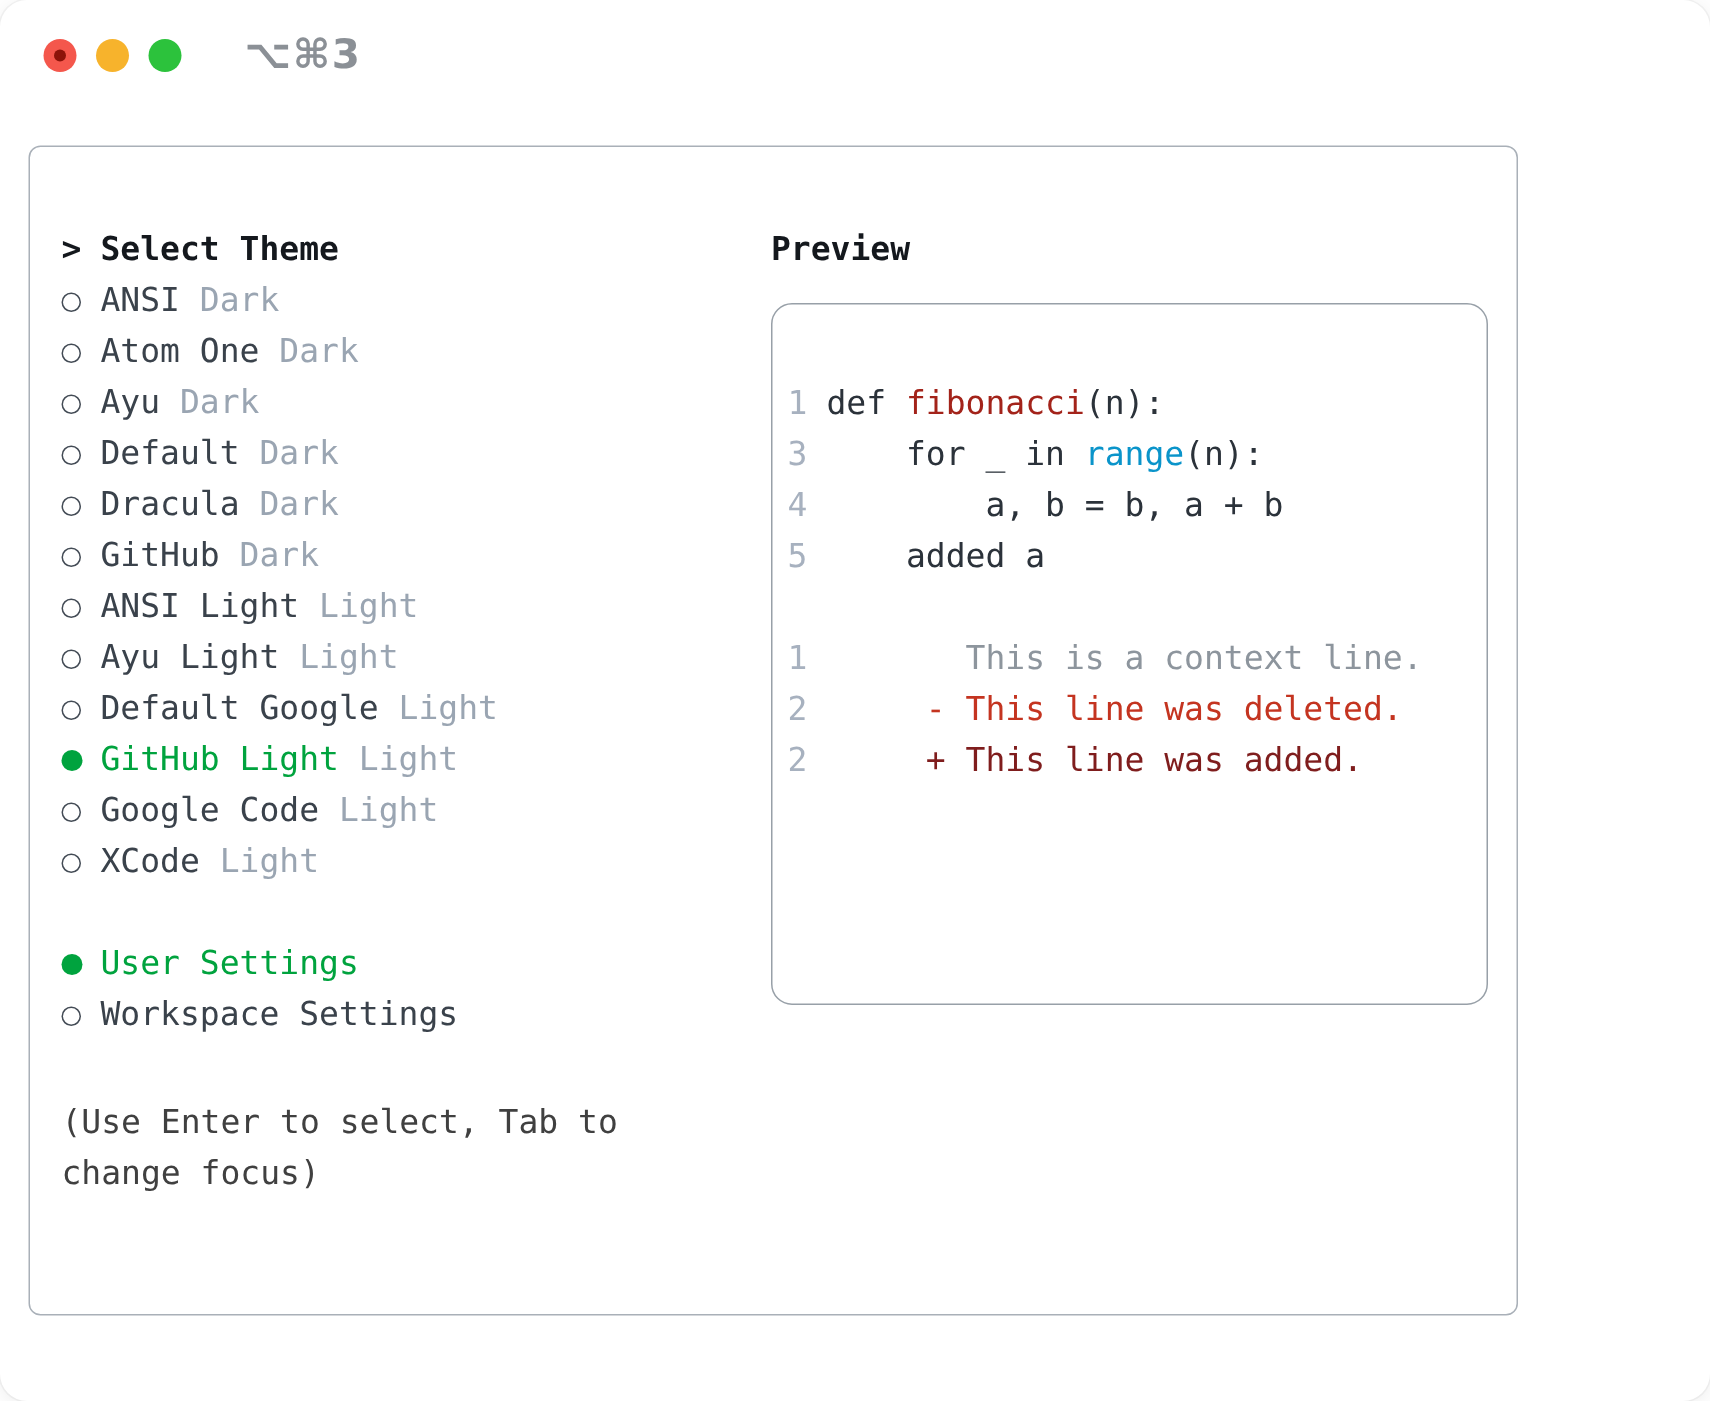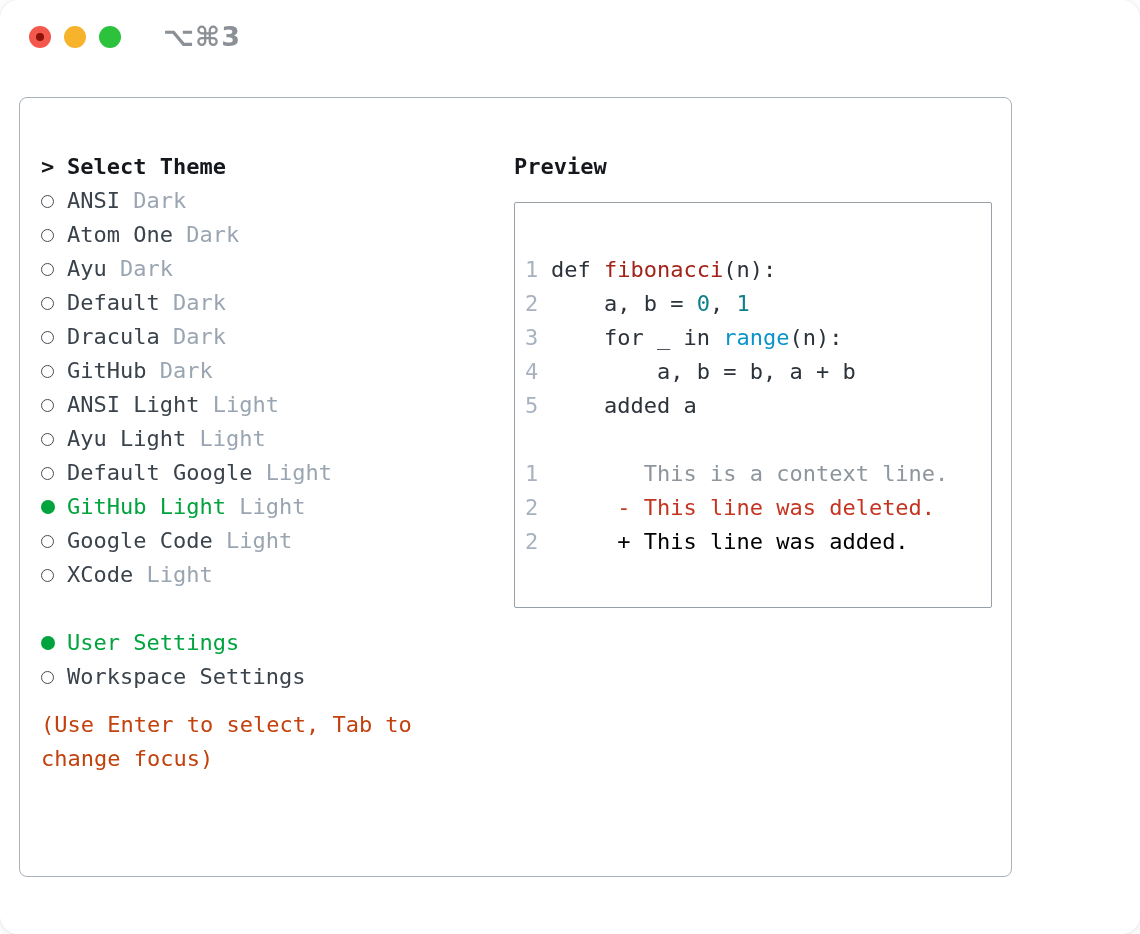--- a/index.html
+++ b/index.html
@@ -40,40 +40,40 @@
   .marker { display:inline-flex; width:26px; align-items:center; flex:0 0 26px; }
   .prompt-char { font-weight:bold; color:#14181d; }
   .hdr { font-weight:bold; color:#14181d; }
   .subhdr { color:#14181d; }
   .dot { width:13px; height:13px; border-radius:50%; border:1.5px solid #434b55; }
   .dot-filled { border:none; background:#00a33e; width:14px; height:14px; }
   .lbl { color:#3a424b; }
   .lbl.sel { color:#00a33e; }
   .muted { color:#9aa5b2; }
   .apply-block { margin-top:34px; }
-  .hint { margin-top:14px; color:#c2410c; white-space:normal; }
+  .hint { margin-top:38px; color:#404040; white-space:normal; }
 
   
   .preview-col { position:absolute; left:494px; top:52px; width:480px;
                  font-size:22px; line-height:34px; }
   .preview-title { height:34px; font-weight:bold; color:#14181d; }
   .preview-box {
-    margin-top:18px; width:478px; height:406px;
-    border:1px solid #98a0a8; border-radius:2px; background:#ffffff;
+    margin-top:18px; width:478px; height:468px;
+    border:1px solid #98a0a8; border-radius:14px; background:#ffffff;
     padding:16px 6px 16px 10px; overflow:hidden;
   }
   .pv-line { height:34px; white-space:pre; font-size:22px; }
   .ln { display:inline-block; width:26px; color:#a7b1bf; }
   .tk-plain { color:#2b323a; }
   .tk-func  { color:#a3231a; }
   .tk-num   { color:#0e7f8b; }
   .tk-blt   { color:#0a94ca;margin-top:13px; }
   .tk-ctx   { color:#8d959d; }
   .tk-del   { color:#c43420;text-align:center; }
-  .tk-add   { color:#000000; }
+  .tk-add   { color:#7f1d1d; }
 </style>
 </head>
 <body>
 
 <div class="window">
 
   <div class="titlebar">
     <div class="lights">
       <span class="light light-red"></span>
       <span class="light light-yellow"></span>
@@ -113,21 +113,20 @@
       </div>
 
       <div class="hint">(Use Enter to select, Tab to change focus)</div>
     </div>
 
     <div class="preview-col">
       <div class="preview-title">Preview</div>
       <div class="preview-box" id="preview-box">
           <div class="pv-line"><span class="ln"></span></div>
           <div class="pv-line"><span class="ln">1</span><span class="tk-plain">def </span><span class="tk-func">fibonacci</span><span class="tk-plain">(n):</span></div>
-          <div class="pv-line"><span class="ln">2</span><span class="tk-plain">    a, b = </span><span class="tk-num">0</span><span class="tk-plain">, </span><span class="tk-num">1</span></div>
           <div class="pv-line"><span class="ln">3</span><span class="tk-plain">    for _ in </span><span class="tk-blt">range</span><span class="tk-plain">(n):</span></div>
           <div class="pv-line"><span class="ln">4</span><span class="tk-plain">        a, b = b, a + b</span></div>
           <div class="pv-line"><span class="ln">5</span><span class="tk-plain">    added a</span></div>
           <div class="pv-line"><span class="ln"></span></div>
           <div class="pv-line"><span class="ln">1</span><span class="tk-ctx">       This is a context line.</span></div>
           <div class="pv-line"><span class="ln">2</span><span class="tk-del">     - This line was deleted.</span></div>
           <div class="pv-line"><span class="ln">2</span><span class="tk-add">     + This line was added.</span></div>
         </div>
     </div>
 

